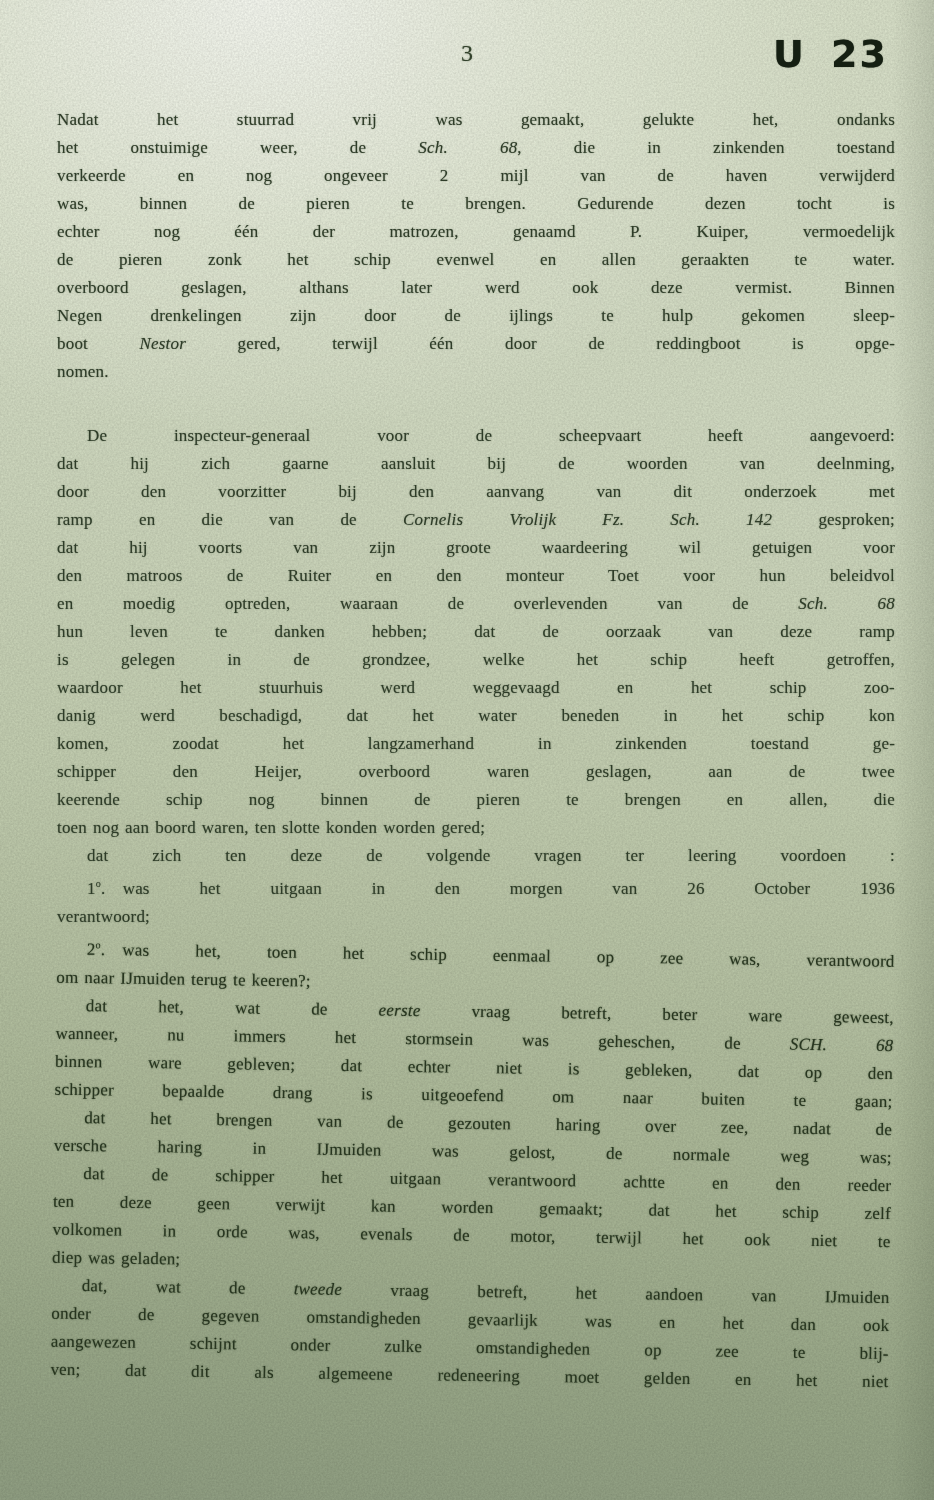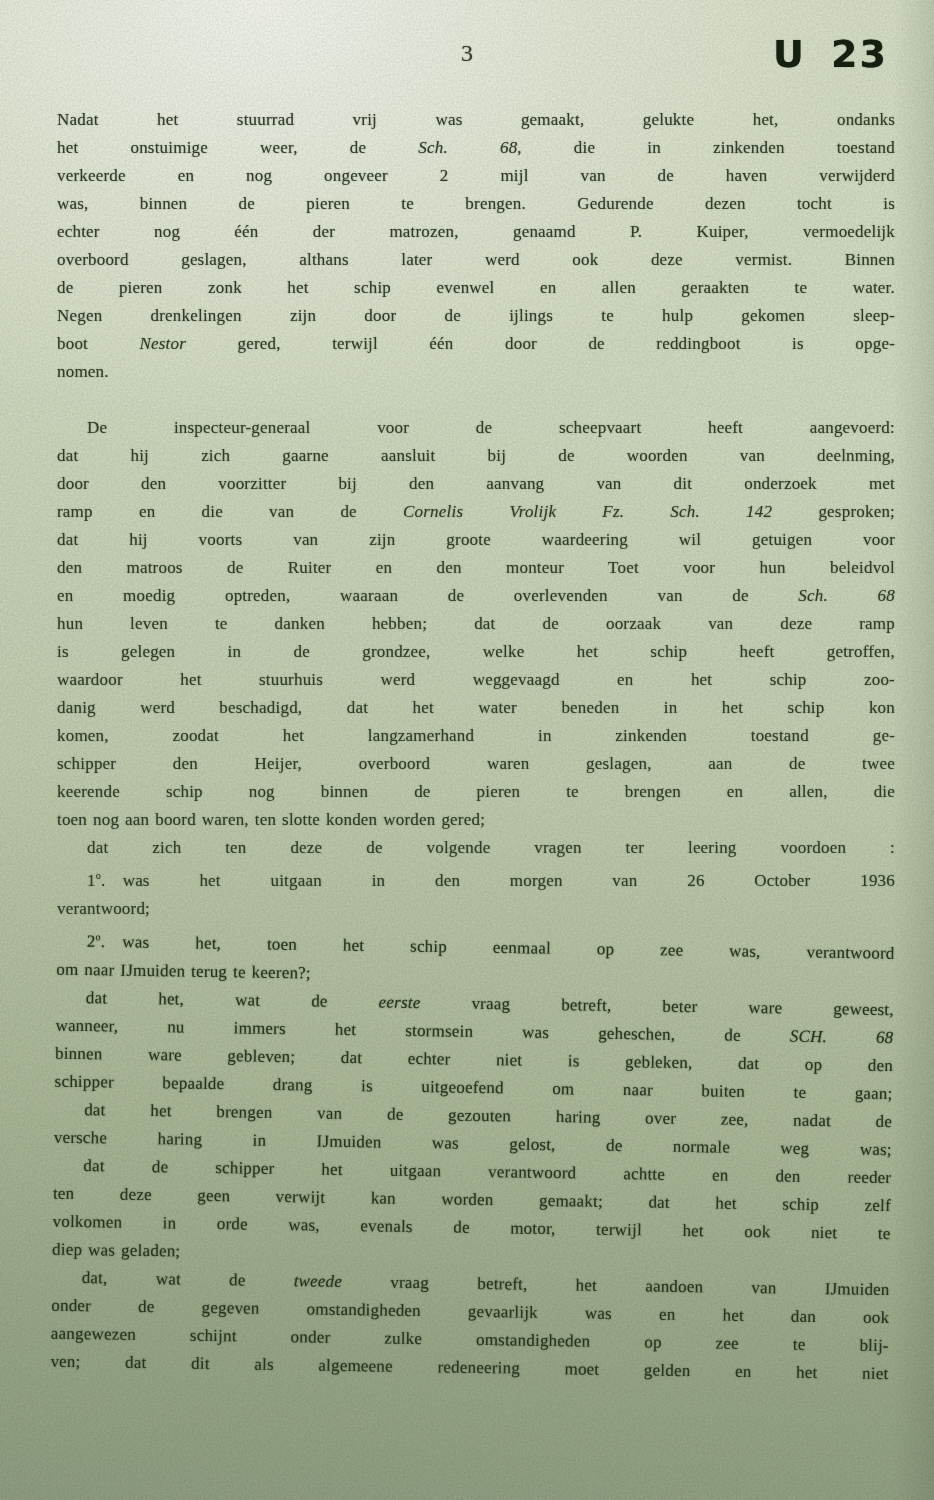--- a/index.html
+++ b/index.html
@@ -32,21 +32,21 @@
     font-weight:bold; font-size:38px; letter-spacing:2px; word-spacing:10px;
     color:#151f12; text-shadow:0 0 1px rgba(21,31,18,0.8);
   }
   .txt {
     position:absolute; left:57px; top:106px; width:838px;
     font-size:17px; line-height:28px;
     word-spacing:1.5px; letter-spacing:0.2px;
     text-shadow:0 0 1.4px rgba(46,60,40,0.55);
   }
   .txt p { margin:0; }
-  p.gap { margin-top:28px; }
+  p.gap { margin-top:36px; }
   .line { display:block; }
   .line.j { text-align:justify; text-align-last:justify; }
   .line.ind { text-indent:30px; }
   .it { font-style:italic; }
   .sup { font-size:60%; vertical-align:super; }
   .tilt {
     transform:rotate(0.85deg);
     transform-origin:20px 0;
     color:#27351f;
     text-shadow:0 0 1.6px rgba(39,53,31,0.65);
@@ -71,22 +71,22 @@
   <div class="stamp">U 23</div>
 
   <div class="txt">
     <div id="grpA">
         <p>
           <span class="line j">Nadat het stuurrad vrij was gemaakt, gelukte het, ondanks</span>
           <span class="line j">het onstuimige weer, de <span class="it">Sch. 68</span>, die in zinkenden toestand</span>
           <span class="line j">verkeerde en nog ongeveer 2 mijl van de haven verwijderd</span>
           <span class="line j">was, binnen de pieren te brengen. Gedurende dezen tocht is</span>
           <span class="line j">echter nog één der matrozen, genaamd P. Kuiper, vermoedelijk</span>
+          <span class="line j">de pieren zonk het schip evenwel en allen geraakten te water.</span>
           <span class="line j">overboord geslagen, althans later werd ook deze vermist. Binnen</span>
-          <span class="line j">de pieren zonk het schip evenwel en allen geraakten te water.</span>
           <span class="line j">Negen drenkelingen zijn door de ijlings te hulp gekomen sleep-</span>
           <span class="line j">boot <span class="it">Nestor</span> gered, terwijl één door de reddingboot is opge-</span>
           <span class="line">nomen.</span>
         </p>
         <p class="gap">
           <span class="line j ind">De inspecteur-generaal voor de scheepvaart heeft aangevoerd:</span>
           <span class="line j">dat hij zich gaarne aansluit bij de woorden van deelnming,</span>
           <span class="line j">door den voorzitter bij den aanvang van dit onderzoek met</span>
           <span class="line j">ramp en die van de <span class="it">Cornelis Vrolijk Fz. Sch. 142</span> gesproken;</span>
           <span class="line j">dat hij voorts van zijn groote waardeering wil getuigen voor</span>

